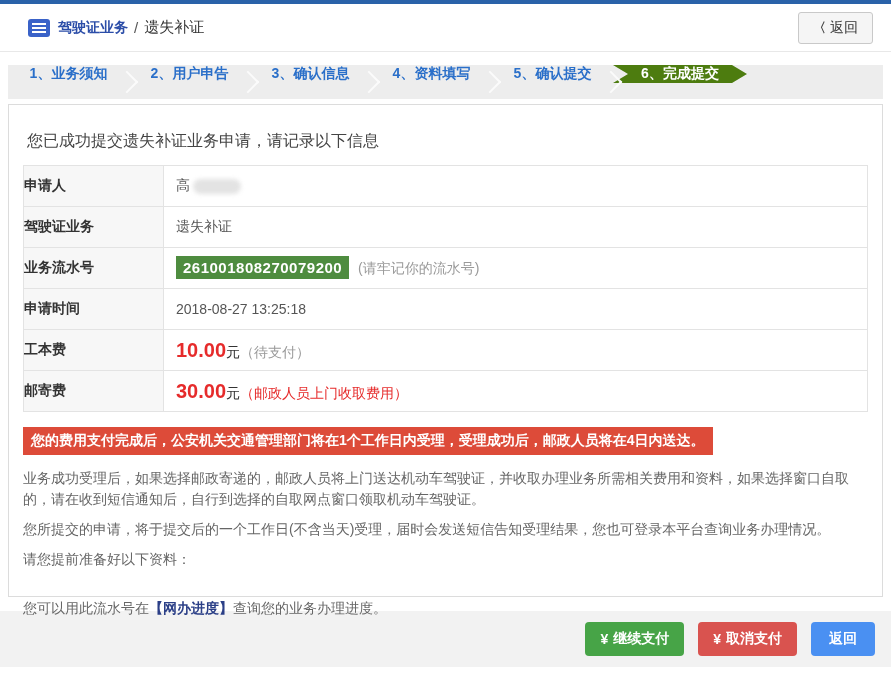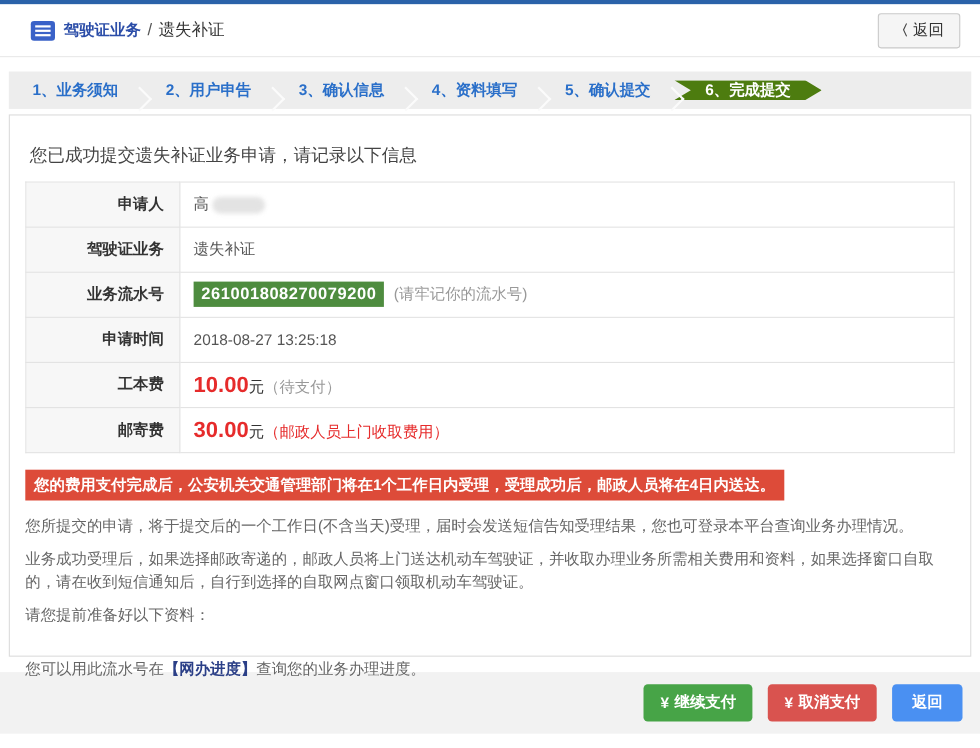--- a/index.html
+++ b/index.html
@@ -8,30 +8,30 @@
   
   .header { height:48px; display:flex; align-items:center; padding:0 10px 0 28px; border-bottom:1px solid #e8e8e8; background:#fff; }
   .doc-icon { width:22px; height:18px; background:#3a62c8; border-radius:3px; margin-right:8px; position:relative; flex:0 0 auto; }
   .doc-icon::before { content:""; position:absolute; left:4px; right:4px; top:4px; height:2px; background:#fff; box-shadow:0 4px 0 #fff, 0 8px 0 #fff; }
   .title-primary { font-size:14px; font-weight:bold; color:#2b4da8; }
   .title-sep { color:#555; font-size:15px; margin:0 6px; }
   .title-secondary { font-size:15px; color:#333; }
   .back-top { margin-left:auto; margin-right:8px; background:#f5f5f5; border:1px solid #c9c9c9; border-radius:3px; padding:6px 14px; font-size:14px; color:#333; cursor:pointer; display:flex; align-items:center; gap:4px; }
   .back-top .chev { font-weight:bold; font-size:13px; color:#444; }
   
-  .steps { margin:13px 8px 0 8px; height:34px; background:#ededed; display:flex; align-items:center; position:relative; }
+  .steps { margin:13px 8px 0 8px; height:34px; background:#ededed; display:flex; align-items:flex-start; position:relative; }
   .step { width:121px; display:flex; align-items:center; justify-content:center; color:#2a6fc9; font-size:14px; font-weight:bold; position:relative; cursor:pointer; }
   .step:not(.active)::after { content:""; position:absolute; right:-6px; top:9px; width:14px; height:14px; border-top:2px solid #fbfbfb; border-right:2px solid #fbfbfb; transform:rotate(45deg); z-index:2; }
   .step.active { width:134px; background:#4d7c0f; color:#fff; clip-path:polygon(0 0, calc(100% - 15px) 0, 100% 50%, calc(100% - 15px) 100%, 0 100%, 15px 50%); z-index:1; }
   
   .panel { margin:5px 8px 0 8px; border:1px solid #dcdcdc; background:#fff; height:493px; padding:20px 14px; }
   .success-msg { font-size:16px; color:#444; margin:6px 0 13px 4px; }
   table.info { width:100%; border-collapse:collapse; }
   table.info td { border:1px solid #e3e3e3; height:41px; font-size:14px; }
-  td.lbl { width:140px; background:#f7f7f7; text-align:right; padding-right:14px; color:#333; font-weight:bold; }
+  td.lbl { width:140px; background:#f7f7f7; text-align:left; padding-right:14px; color:#333; font-weight:bold; }
   td.val { padding-left:12px; color:#555; }
   .blur-blob { display:inline-block; width:48px; height:15px; background:#dadada; border-radius:8px; filter:blur(2px); vertical-align:middle; margin-left:3px; opacity:.75; }
   .serial-badge { background:#4e8c3f; color:#fff; font-weight:bold; padding:3px 7px; font-size:15px; letter-spacing:.5px; }
   .serial-note { color:#999; margin-left:5px; }
   .fee-amount { color:#e62b2b; font-size:20px; font-weight:bold;text-align:right; }
   .fee-unit { color:#333; }
   .fee-note-gray { color:#999; }
   .fee-note-red { color:#e62b2b; }
   .warn-banner { display:inline-block; background:#dd4b39; color:#fff; font-weight:bold; font-size:14px; padding:4px 8px; margin:15px 0 4px 0; line-height:1.4; }
   .para { color:#666; font-size:14px; line-height:1.5; margin:9px 0; }
@@ -105,22 +105,22 @@
         <td class="lbl">邮寄费</td>
         <td class="val">
           <span class="fee-amount">30.00</span><span class="fee-unit">元</span><span class="fee-note-red">（邮政人员上门收取费用）</span>
         </td>
       </tr>
     </tbody>
   </table>
 
   <div class="warn-banner">您的费用支付完成后，公安机关交通管理部门将在1个工作日内受理，受理成功后，邮政人员将在4日内送达。</div>
 
+  <div class="para">业务成功受理后，如果选择邮政寄递的，邮政人员将上门送达机动车驾驶证，并收取办理业务所需相关费用和资料，如果选择窗口自取的，请在收到短信通知后，自行到选择的自取网点窗口领取机动车驾驶证。</div>
   <div class="para">您所提交的申请，将于提交后的一个工作日(不含当天)受理，届时会发送短信告知受理结果，您也可登录本平台查询业务办理情况。</div>
-  <div class="para">业务成功受理后，如果选择邮政寄递的，邮政人员将上门送达机动车驾驶证，并收取办理业务所需相关费用和资料，如果选择窗口自取的，请在收到短信通知后，自行到选择的自取网点窗口领取机动车驾驶证。</div>
   <div class="para">请您提前准备好以下资料：</div>
 
   <div class="progress-line">
     <span>您可以用此流水号在</span><span class="progress-link">【网办进度】</span><span>查询您的业务办理进度。</span>
   </div>
 </div>
 
 <div class="footer">
   <button class="btn btn-green">
     <span>¥</span>

